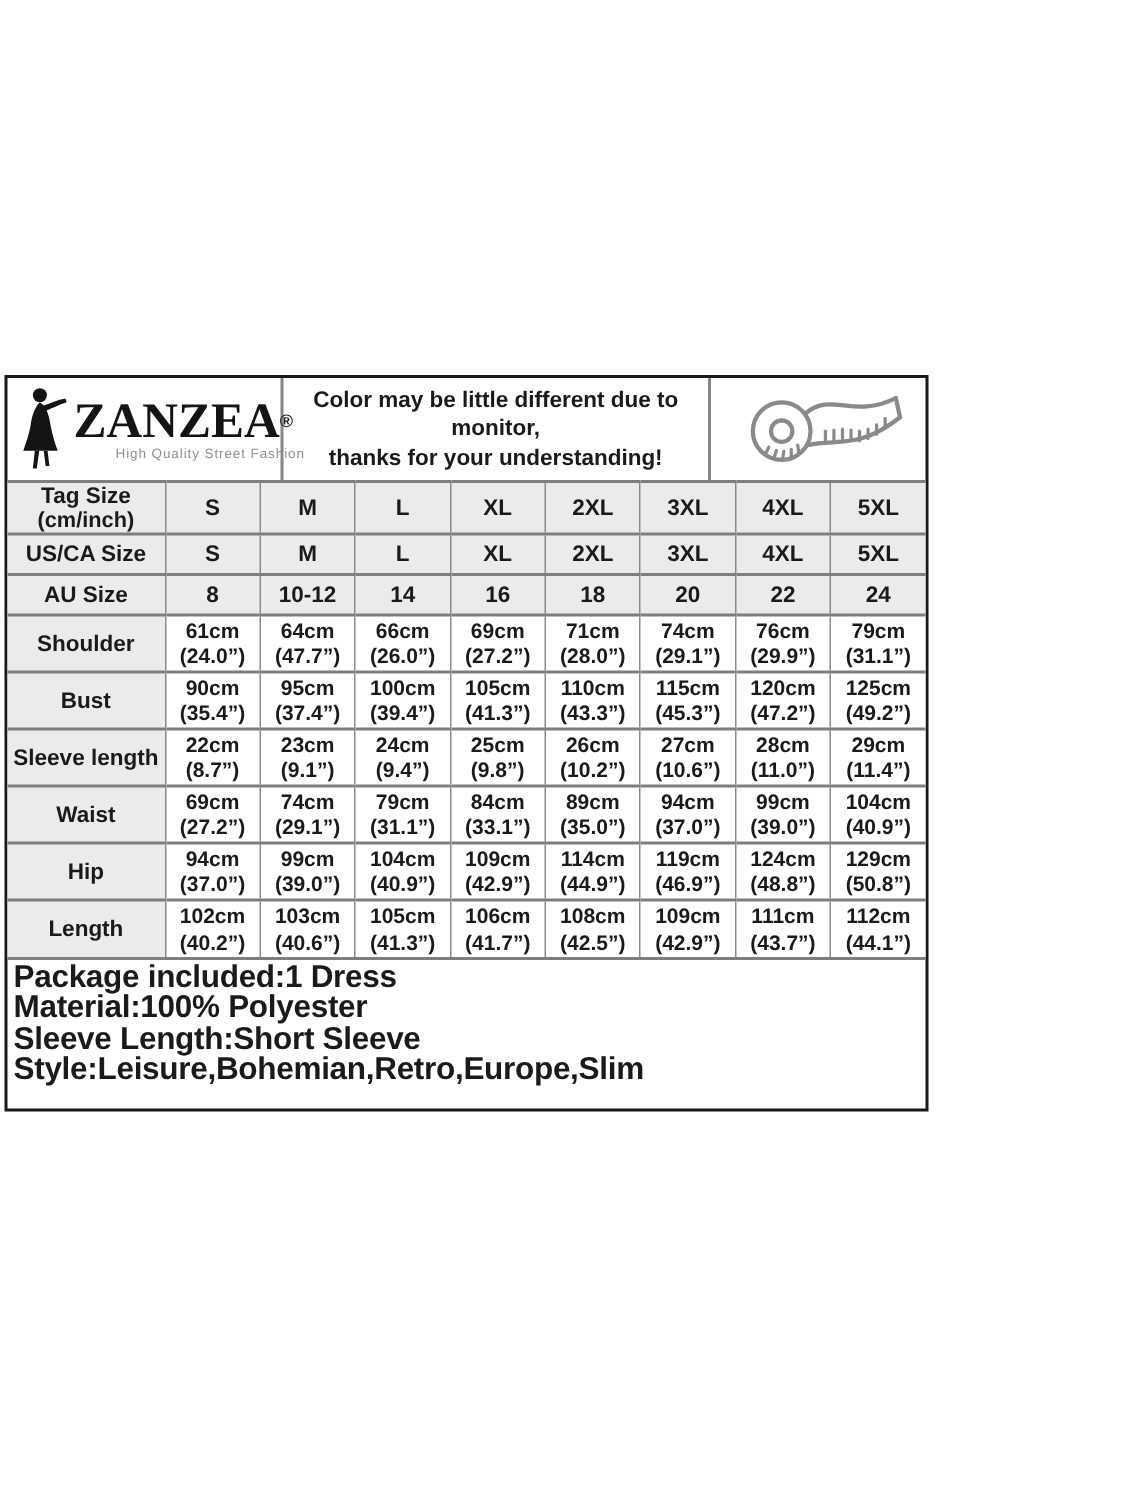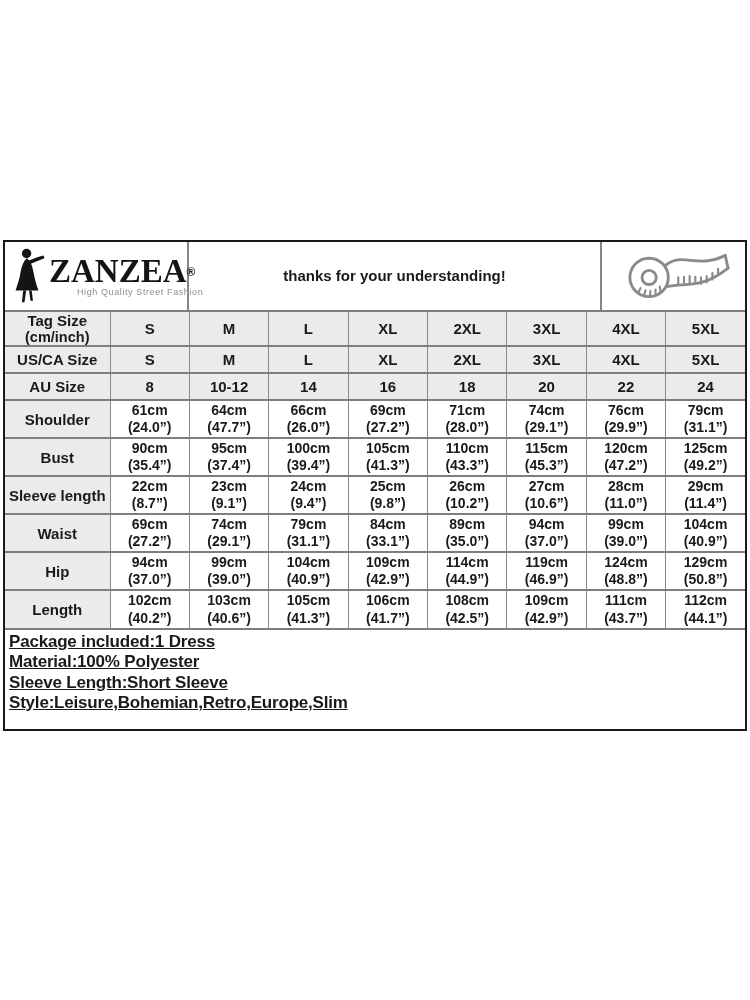--- a/index.html
+++ b/index.html
@@ -2,21 +2,21 @@
 <html><head>
 <meta charset="utf-8">
 <style>
   * { margin:0; padding:0; box-sizing:border-box; }
   html,body { background:#ffffff; }
   body {
     width:750px; height:1000px; position:relative;
     font-family:"Liberation Sans", sans-serif; color:#1a1a1a;
   }
   .panel {
-    position:absolute; left:3px; top:240px; width:744px;
+    position:absolute; left:3px; top:250px; width:616px;
     border:2px solid #191919; background:#ffffff;
   }
 
   
   .band { display:flex; height:68px; }
   .logo-cell {
     width:184px; border-right:2px solid #868686;
     display:flex; align-items:center; padding-left:8px;
   }
   .logo-text { margin-left:2px; }
@@ -46,21 +46,21 @@
   tr.hr-tag td { height:34px; background:#ebebeb; }
   tr.mr td { height:38px; }
   td.lbl { background:#ebebeb !important; }
   .lbl2 { font-size:14.5px; line-height:16px; }
   .cm, .in { font-size:14px; line-height:17.5px; font-weight:700; }
 
   
   .info {
     border-top:2px solid #7e7e7e; min-height:101px;
     padding:2px 6px 4px 4px;
-    font-size:17px; font-weight:700; letter-spacing:-0.2px; line-height:20.4px;text-decoration:underline;
+    font-size:21px; font-weight:700; letter-spacing:-0.2px; line-height:20.4px;
   }
 
   svg { display:block; }
 </style>
 </head>
 <body>
 
 <div class="panel">
 
   <div class="band">
@@ -73,20 +73,21 @@
           <path fill="#141414" d="M12 50 L 10.5 64 L 13.5 64 L 15.5 50 Z"></path>
           <path fill="#141414" d="M19 50 L 20.5 62 L 23.5 62 L 22 50 Z"></path>
         </svg>
       </span>
       <span class="logo-text">
         <span class="brand-name">ZANZEA</span><span class="brand-reg">®</span>
         <span class="tagline" style="display:block">High Quality Street Fashion</span>
       </span>
     </div>
     <div class="disc-cell">
+      <span>Color may be little different due to monitor,</span>
       <span>thanks for your understanding!</span>
     </div>
     <div class="tape-cell">
       <svg width="122" height="64" viewBox="0 0 160 90" fill="none" stroke="#8a8a8a" stroke-width="4" stroke-linecap="round" stroke-linejoin="round">
         <circle cx="45" cy="47" r="27"></circle>
         <circle cx="45" cy="47" r="10"></circle>
         <path d="M68 30 C 92 10 112 36 152 16"></path>
         <path d="M70 60 C 98 54 118 64 156 34"></path>
         <path d="M152 16 L 156 34"></path>
         <path d="M86 56 L 86 47" stroke-width="3"></path>

